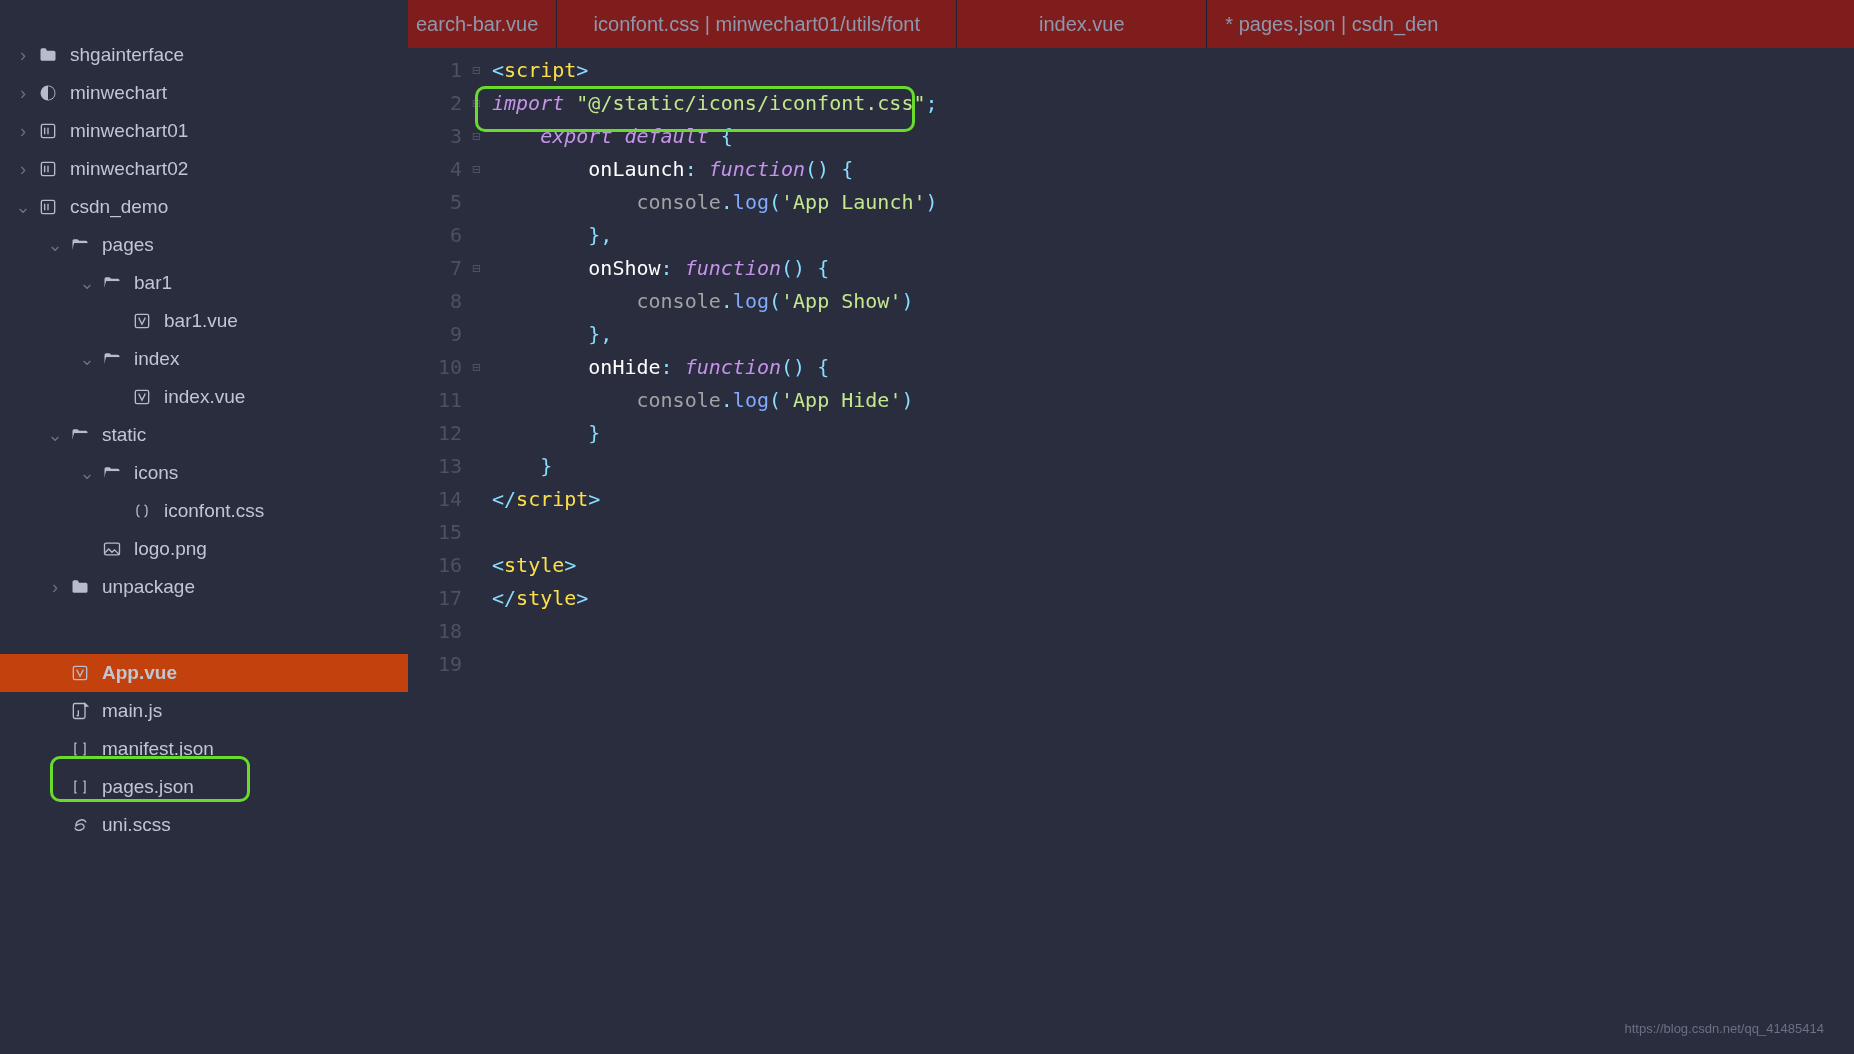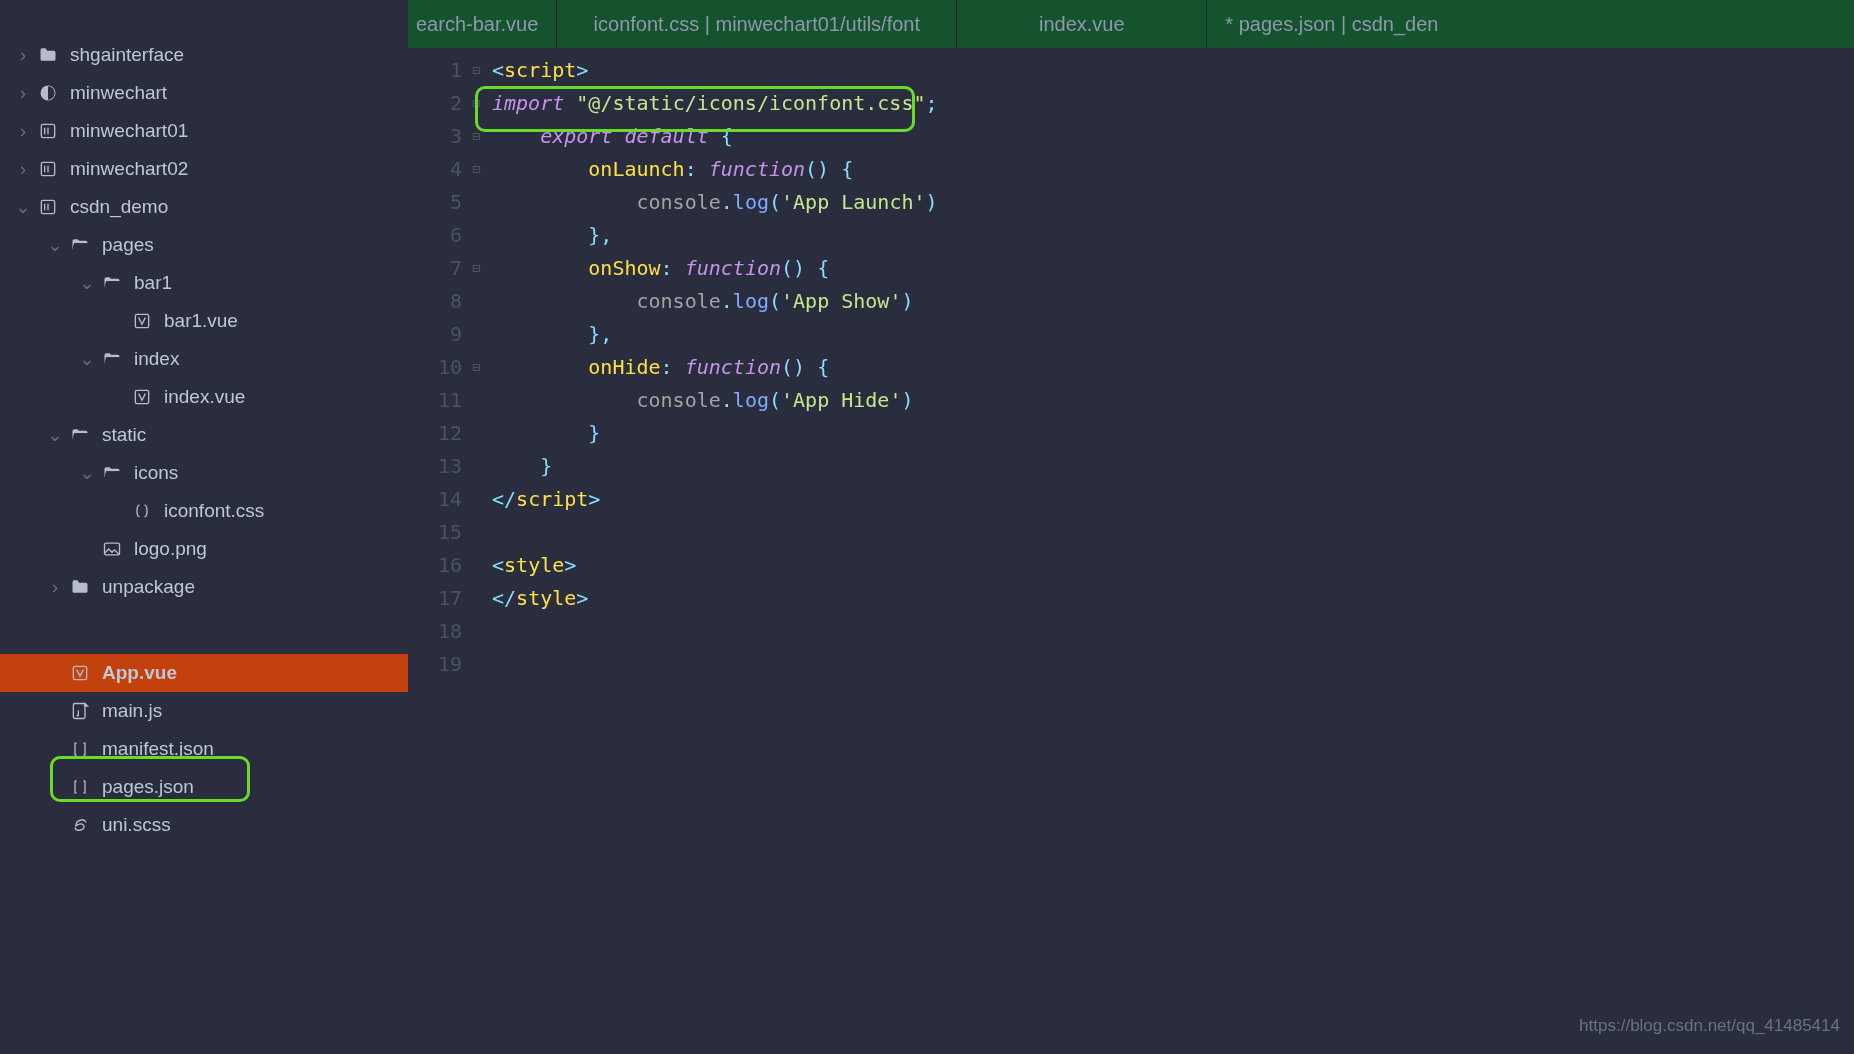--- a/index.html
+++ b/index.html
@@ -82,21 +82,21 @@
   
   .editor {
     flex: 1;
     display: flex;
     flex-direction: column;
     background: #292d3e;
   }
   .tabs {
     height: 48px;
     display: flex;
-    background: #14532d;
+    background: #7f1d1d;
     font-family: -apple-system, "Helvetica Neue", Arial, sans-serif;
     font-size: 20px;
     color: #8f97ad;
   }
   .tab {
     padding: 0 18px;
     height: 48px;
     line-height: 48px;
     border-left: 1px solid #1e2132;
     white-space: nowrap;
@@ -132,27 +132,27 @@
   .ln { height: 33px; display: block; }
 
   
   .punc { color: #89ddff; }
   .tag  { color: #fde047; }
   .kw   { color: #c792ea; font-style: italic; }
   .str  { color: #c3e88d; }
   .fn   { color: #82aaff; }
   .ident{ color: #a3a3a3; }
   .comm { color: #676e95; font-style: italic; }
-  .prop { color: #fde047; }
+  .prop { color: #ffffff; }
 
   .watermark {
     position: absolute;
-    right: 14px;
+    right: 30px;
     bottom: 18px;
-    font-size: 17px;
+    font-size: 13px;
     color: #6a7085;
     font-family: -apple-system, Arial, sans-serif;
   }
 </style>
 </head>
 <body>
 
 <svg width="0" height="0" style="position:absolute">
   <symbol id="ic-folder" viewBox="0 0 24 24">
       <path d="M3 6a2 2 0 0 1 2-2h4l2 3h8a2 2 0 0 1 2 2v8a2 2 0 0 1-2 2H5a2 2 0 0 1-2-2V6z"></path>

